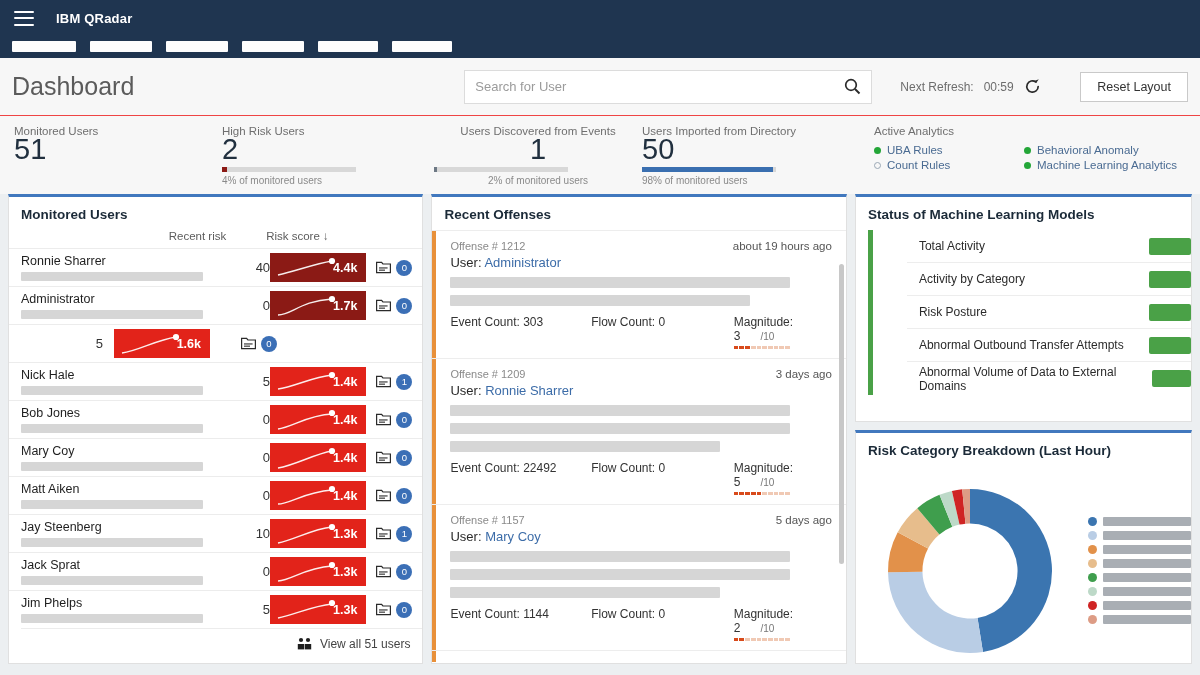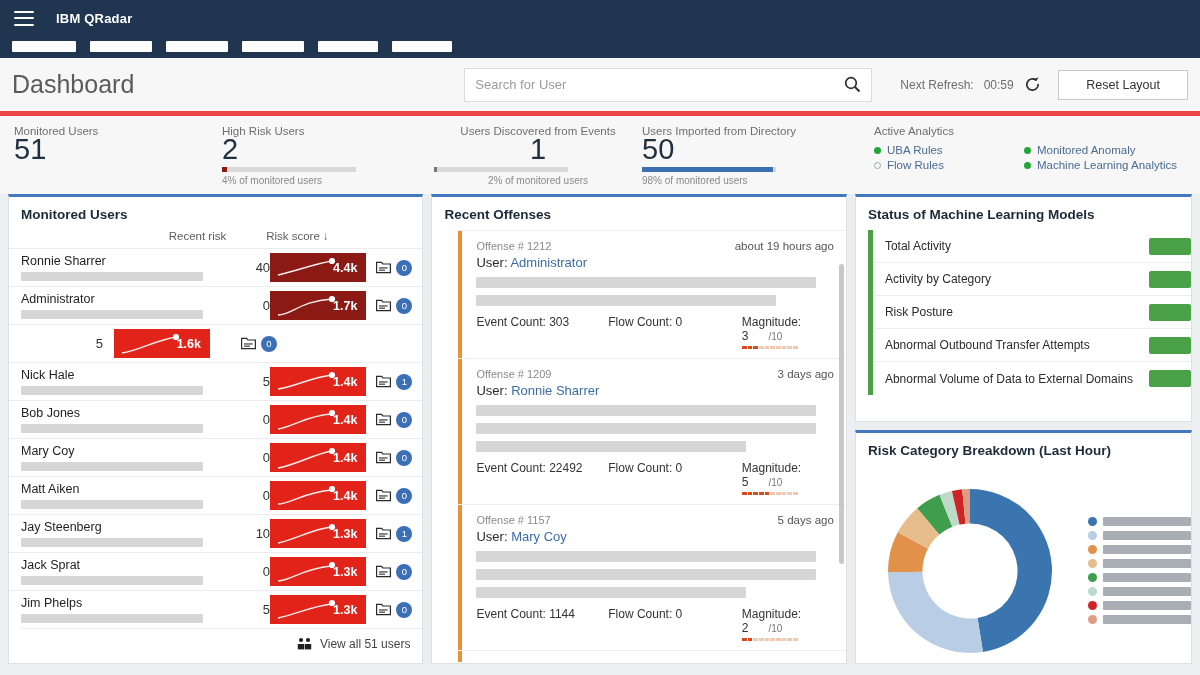--- a/index.html
+++ b/index.html
@@ -47,21 +47,21 @@
   .tab-redact {
     height: 11px;
     background: #fdfdfd;
     border-radius: 1px;
   }
 
   
   .pagehead {
     height: 58px;
     background: #f7f7f7;
-    border-bottom: 5px solid #ef4444;
+    border-bottom: 1px solid #ef4444;
     display: flex;
     align-items: center;
     padding: 0 12px;
   }
   .page-title {
     font-size: 25px;
     color: #5b5b5b;
     font-weight: normal;
     flex: 0 0 auto;
   }
@@ -88,21 +88,21 @@
     color: #6d6d6d; font-size: 12px;
   }
   .refresh-icon { cursor: pointer; display: block; }
   .reset-btn {
     margin-left: auto;
     border: 1px solid #c9c9c9;
     background: #fff;
     color: #333;
     font-family: inherit;
     font-size: 12.5px;
-    padding: 7px 27px;
+    padding: 7px 16px;
     cursor: pointer;
   }
 
   
   .kpis {
     height: 78px;
     background: #f7f7f7;
     display: flex;
     padding: 9px 14px 0 14px;
     position: relative;
@@ -203,21 +203,21 @@
   }
   .mu-foot {
     border-top: 1px solid #ececec;
     display: flex; align-items: center; justify-content: flex-end; gap: 7px;
     padding: 8px 12px;
     font-size: 12px; color: #444; margin-left: 12px;
   }
   .flag { width: 9px; height: 11px; position: relative; }
 
   
-  .off-scroll { position: relative; height: 432px; overflow: hidden; padding-left: 26px; }
+  .off-scroll { position: relative; height: 432px; overflow: hidden; }
   .off-item {
     display: flex;
     border-top: 1px solid #ededed;
     background: #fff;
     padding-right: 14px;
   }
   .off-accent { width: 4px; background: #e8903a; flex: 0 0 auto; }
   .off-body { flex: 1; padding: 9px 0 9px 14px; }
   .off-top { display: flex; justify-content: space-between; align-items: baseline; }
   .off-id { font-size: 11px; color: #8a8a8a; }
@@ -232,21 +232,21 @@
   .off-s3 .denom { font-size: 10px; color: #777; margin-left: 20px; }
   .mag-bar { display: flex; gap: 1px; margin-top: 3px; width: 56px; }
   .mag-bar i { flex: 1; height: 3px; display: block; }
   .off-scrollbar {
     position: absolute; right: 2px; top: 34px; width: 5px; height: 300px;
     background: #c8c8c8; border-radius: 3px;
   }
 
   
   .ml-list { padding: 0 0 2px 12px; }
-  .ml-wrap { display: flex; }
+  .ml-wrap { display: flex; gap: 34px; }
   .ml-accent { width: 5px; background: #4aa147; flex: 0 0 auto; }
   .ml-rows { flex: 1; }
   .ml-row {
     display: flex; align-items: center; justify-content: space-between;
     border-bottom: 1px solid #ededed;
     height: 33px;
     padding: 0 0 0 12px;
   }
   .ml-row:last-child { border-bottom: 0; }
   .ml-name { font-size: 12px; color: #2b2b2b; }
@@ -338,25 +338,25 @@
     </div>
   <div class="analytics">
     <div class="an-title">Active Analytics</div>
     <div class="an-grid" id="an-grid">
         <div class="an-item">
           <span class="an-dot on"></span>
                  <span>UBA Rules</span>
         </div>
         <div class="an-item">
           <span class="an-dot on"></span>
-                 <span>Monitored Anomaly</span>
+                 <span>Behavioral Anomaly</span>
         </div>
         <div class="an-item">
           <span class="an-dot off"></span>
-                 <span>Flow Rules</span>
+                 <span>Count Rules</span>
         </div>
         <div class="an-item">
           <span class="an-dot on"></span>
                  <span>Machine Learning Analytics</span>
         </div>
       </div>
   </div>
 </div>
 
 <div class="board">

